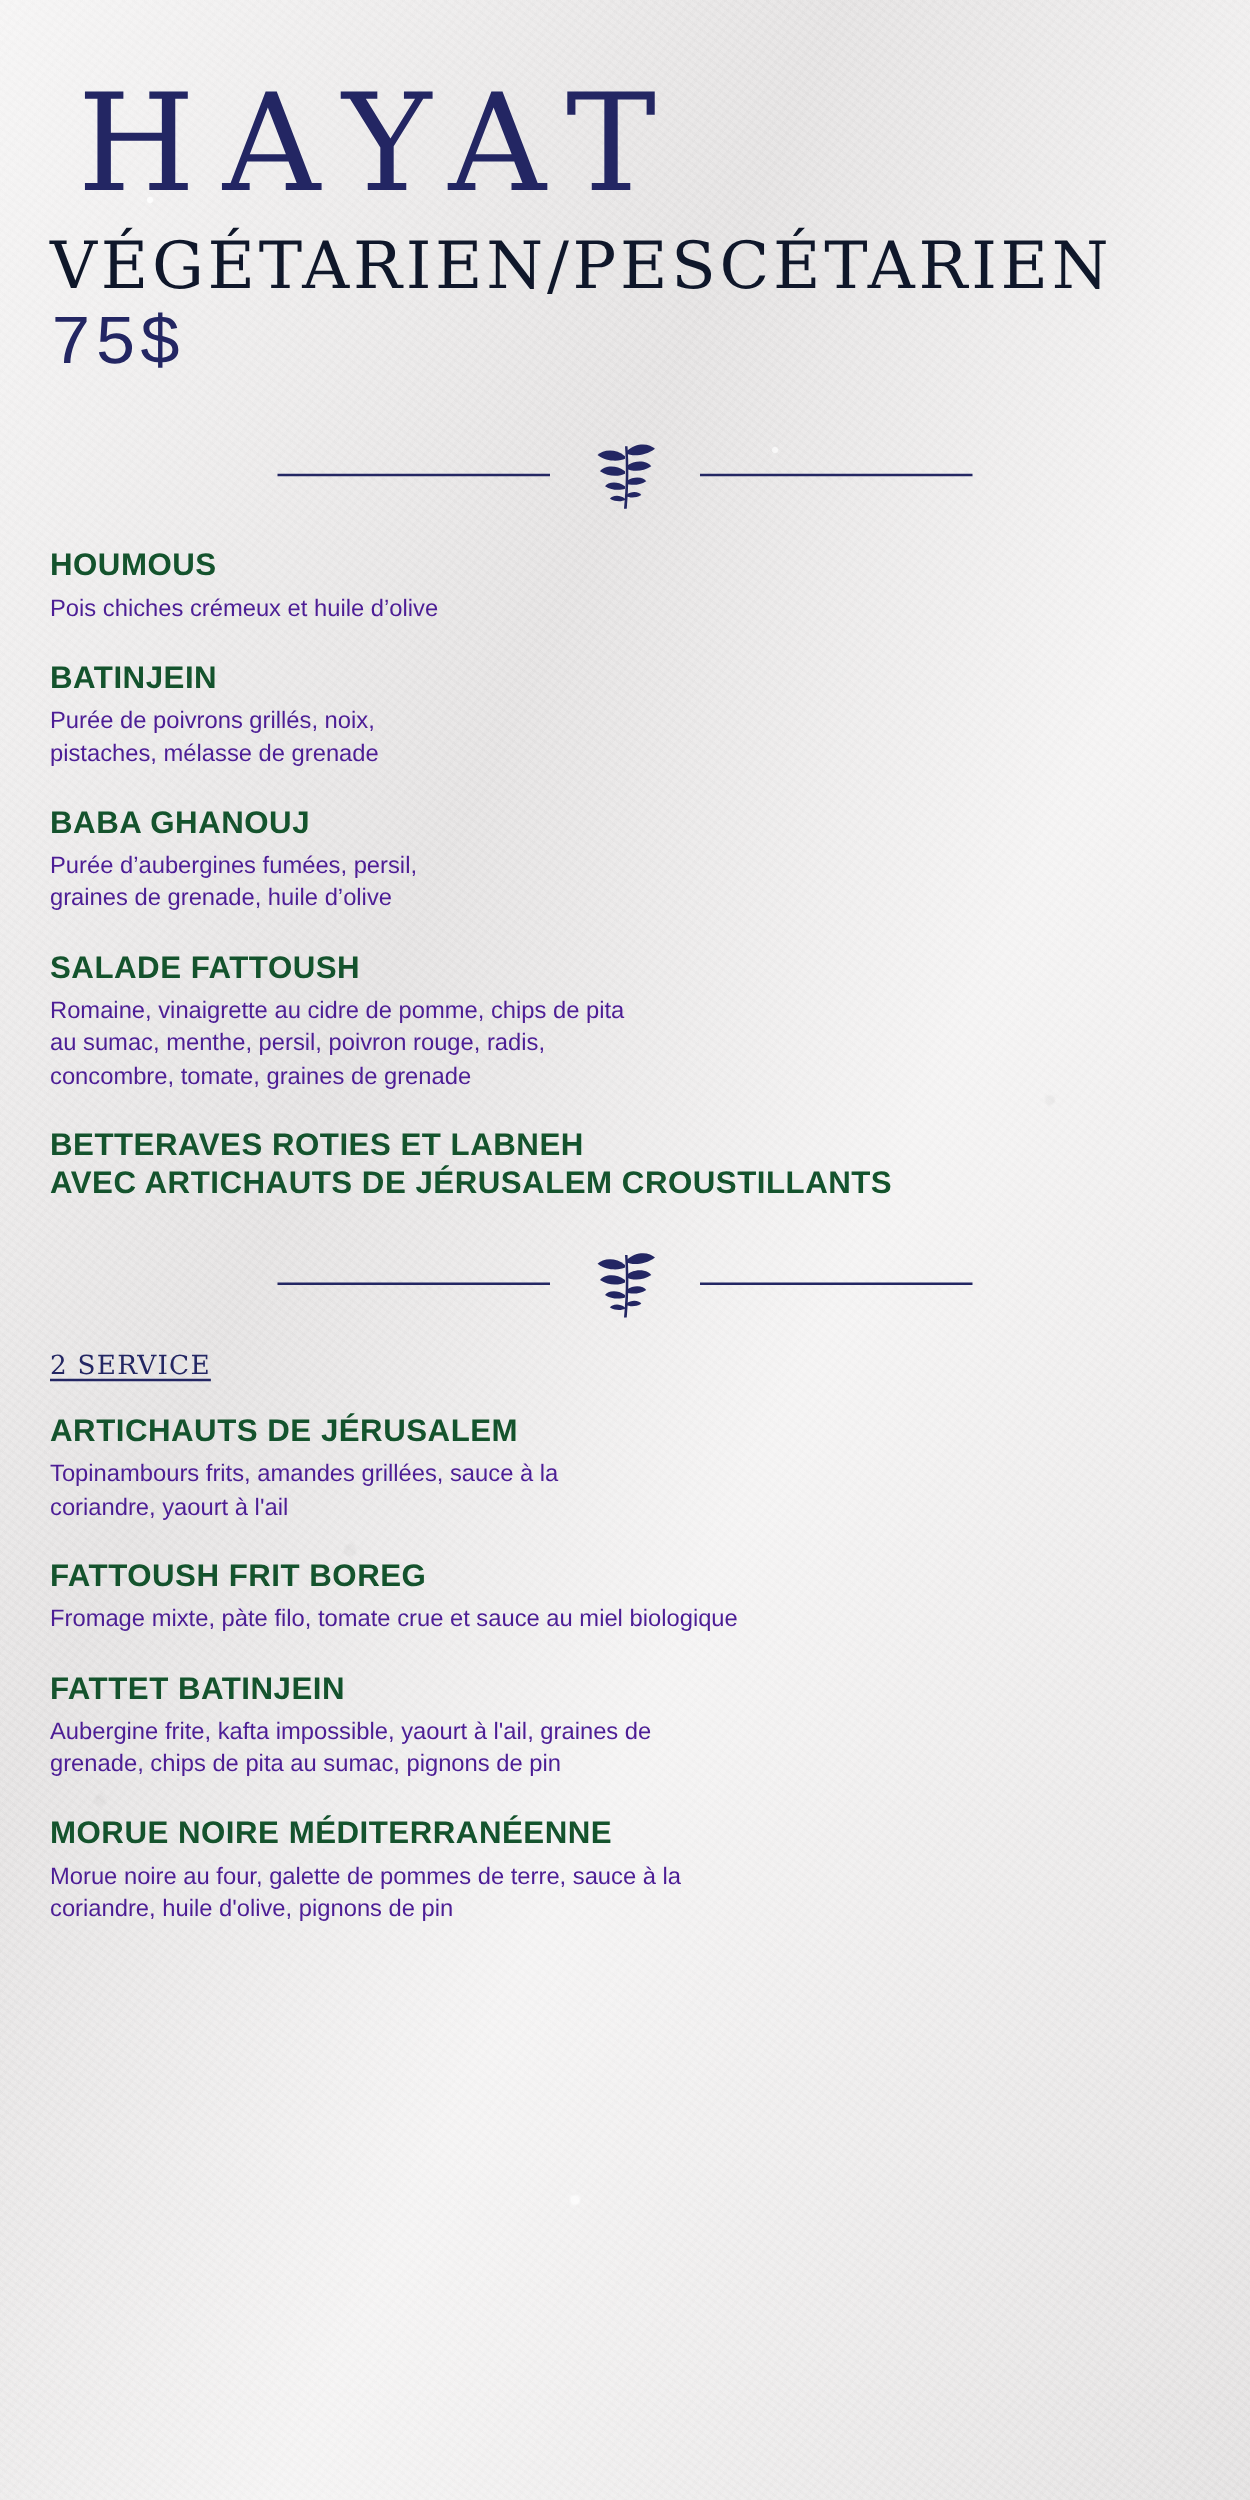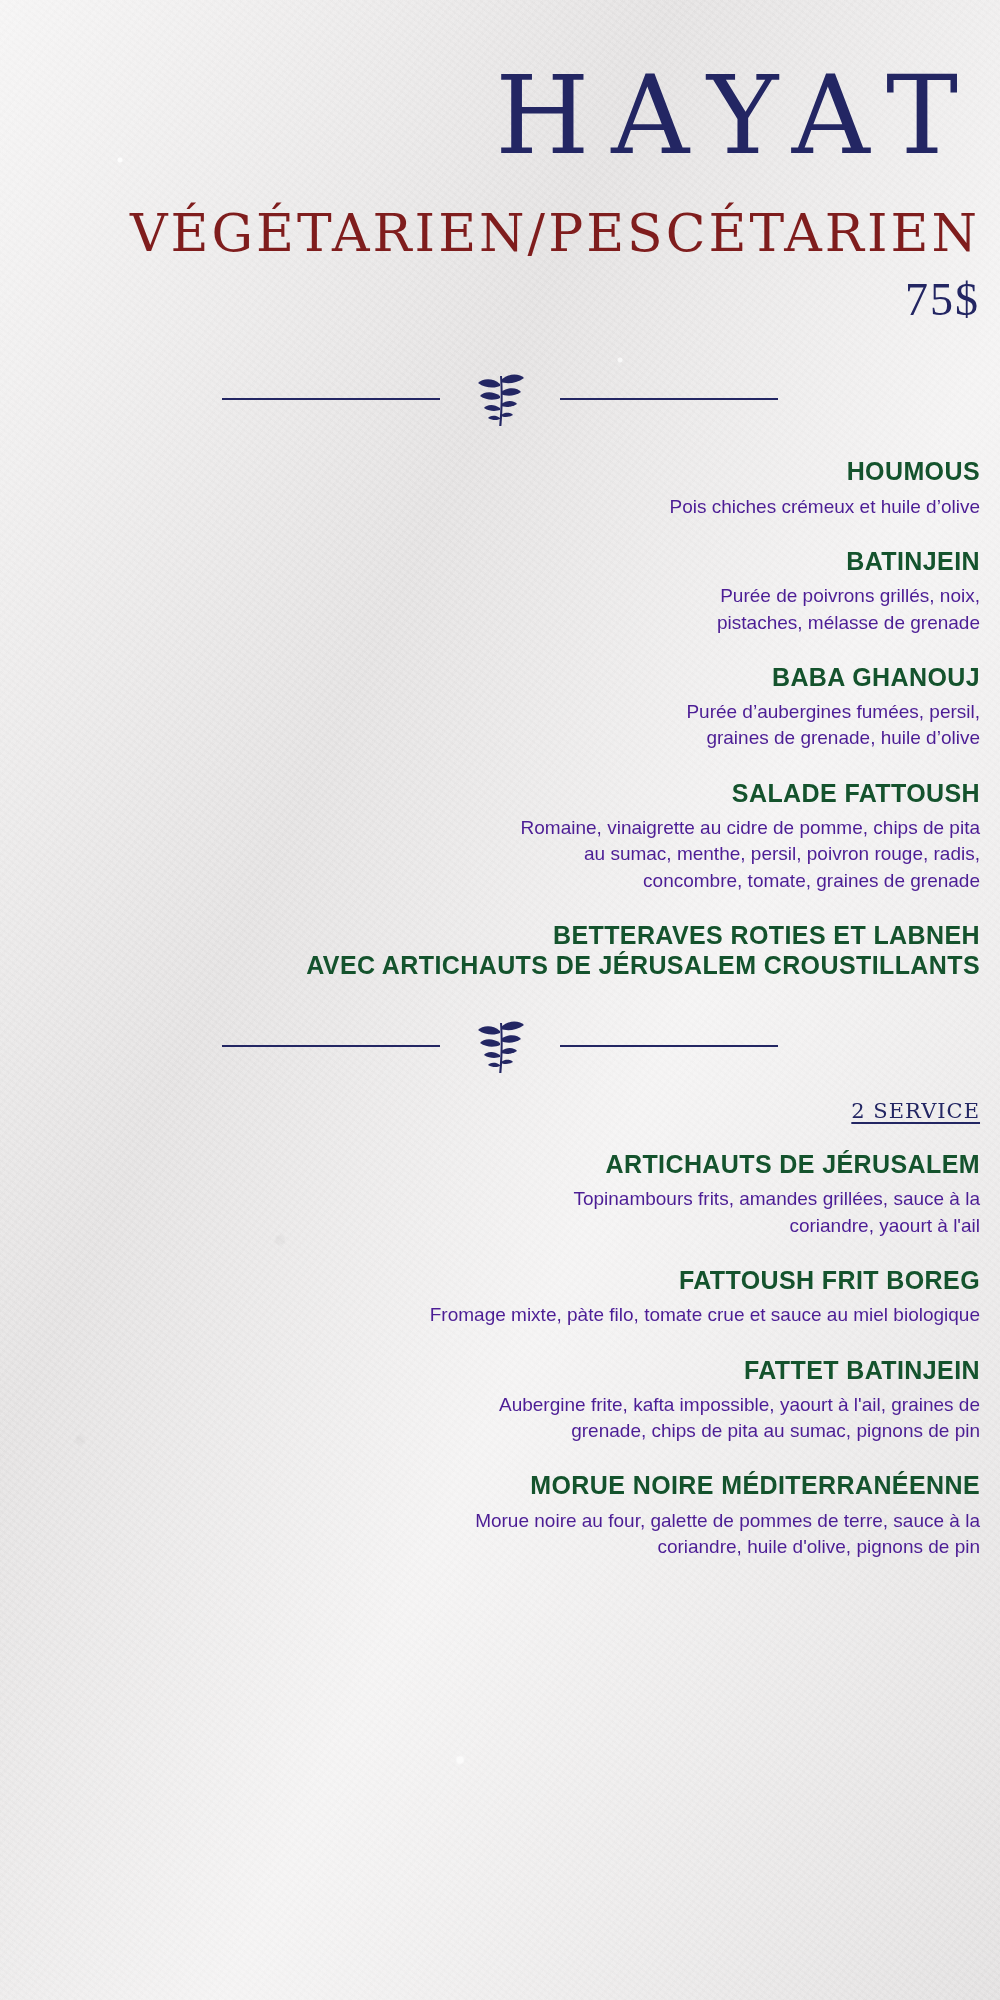--- a/index.html
+++ b/index.html
@@ -31,48 +31,48 @@
       repeating-linear-gradient(37deg, rgba(0,0,0,0.016) 0 2px, rgba(255,255,255,0.03) 2px 5px),
       repeating-linear-gradient(-52deg, rgba(0,0,0,0.012) 0 3px, rgba(255,255,255,0.025) 3px 7px);
     z-index: 0;
   }
   .page {
     position: relative;
     z-index: 1;
     width: 1000px;
     height: 2000px;
     box-sizing: border-box;
-    padding: 0 20px;
-    text-align: right;
+    padding: 0 40px;
+    text-align: left;
   }
 
   .brand {
     font-family: "DejaVu Serif", serif;
     font-weight: 400;
     font-size: 108px;
     letter-spacing: 22px;
     line-height: 1;
     color: #232663;
     padding-top: 62px;
     text-indent: 22px;
   }
   .subtitle {
     font-family: "DejaVu Serif", serif;
     font-size: 52px;
     letter-spacing: 3px;
     line-height: 1.06;
-    color: #7f1d1d;
-    margin-top: 36px;
+    color: #0f172a;
+    margin-top: 16px;
   }
   .price {
-    font-family: Liberation Serif, serif;
-    font-size: 46px;
+    font-family: Liberation Mono, monospace;
+    font-size: 56px;
     letter-spacing: 2px;
     color: #232663;
-    margin-top: 12px;
+    margin-top: 2px;
   }
 
   .divider {
     display: flex;
     align-items: center;
     justify-content: center;
     gap: 0;
     margin-top: 42px;
   }
   .divider .rule {

